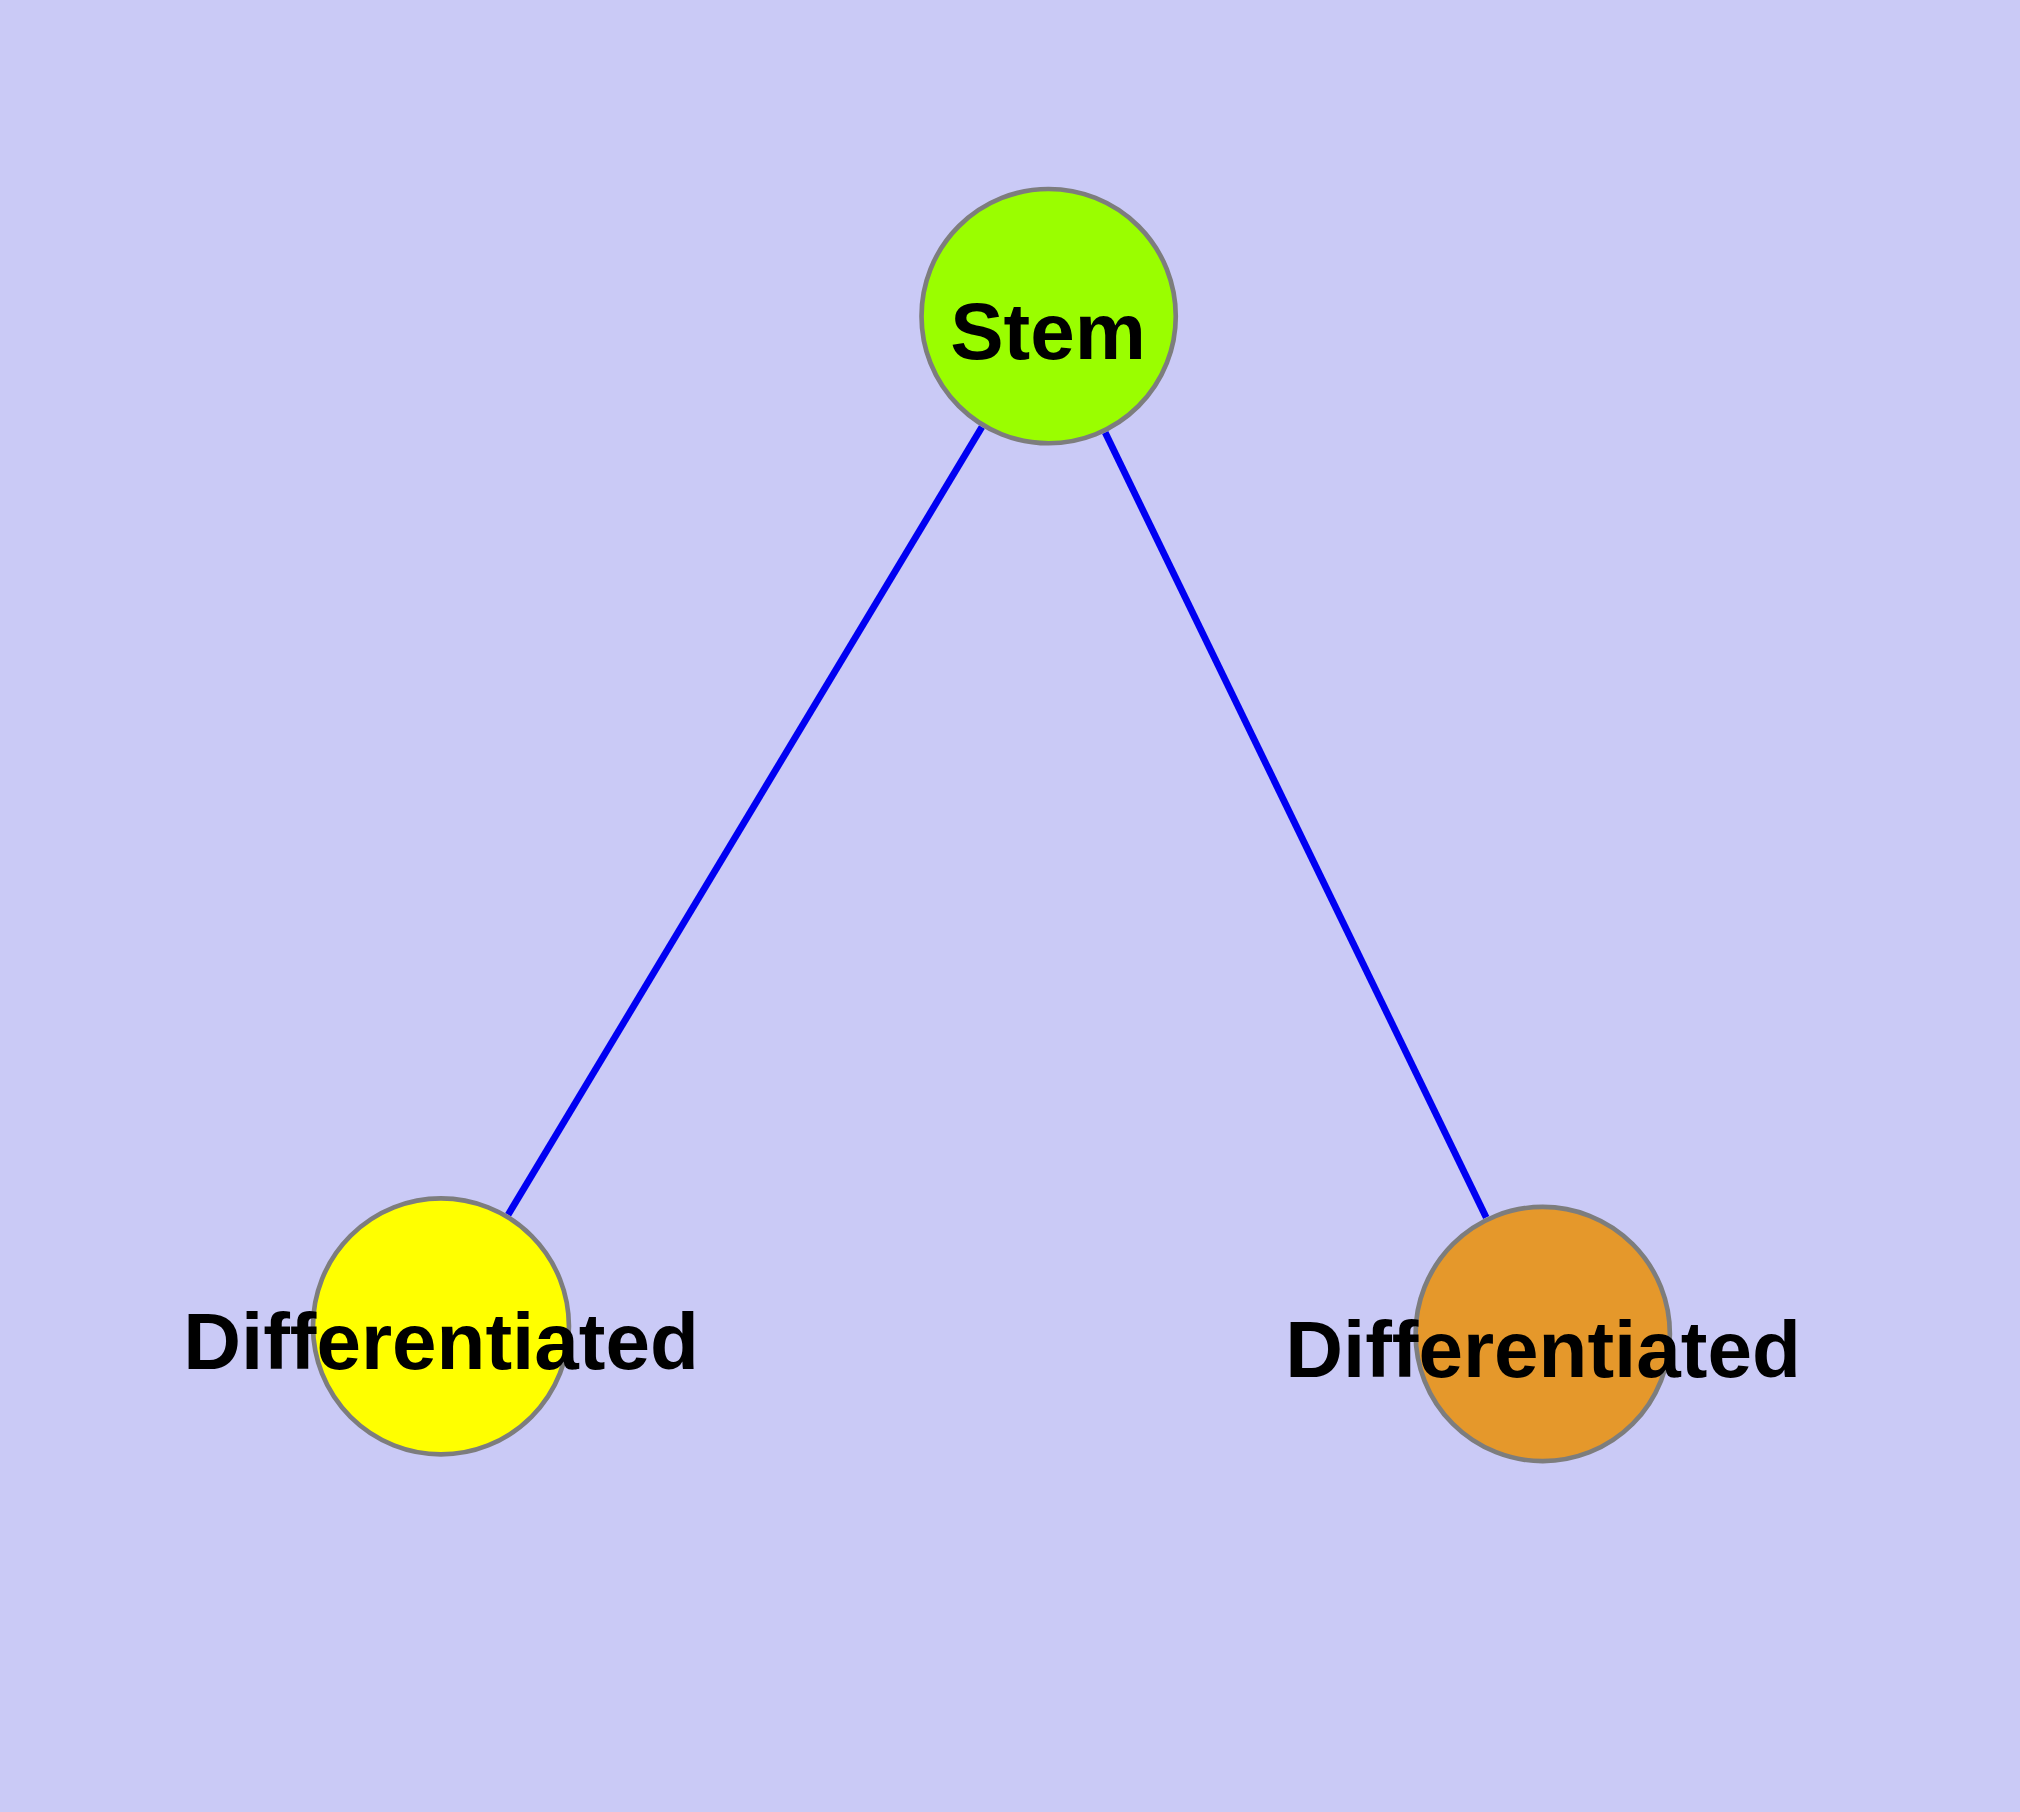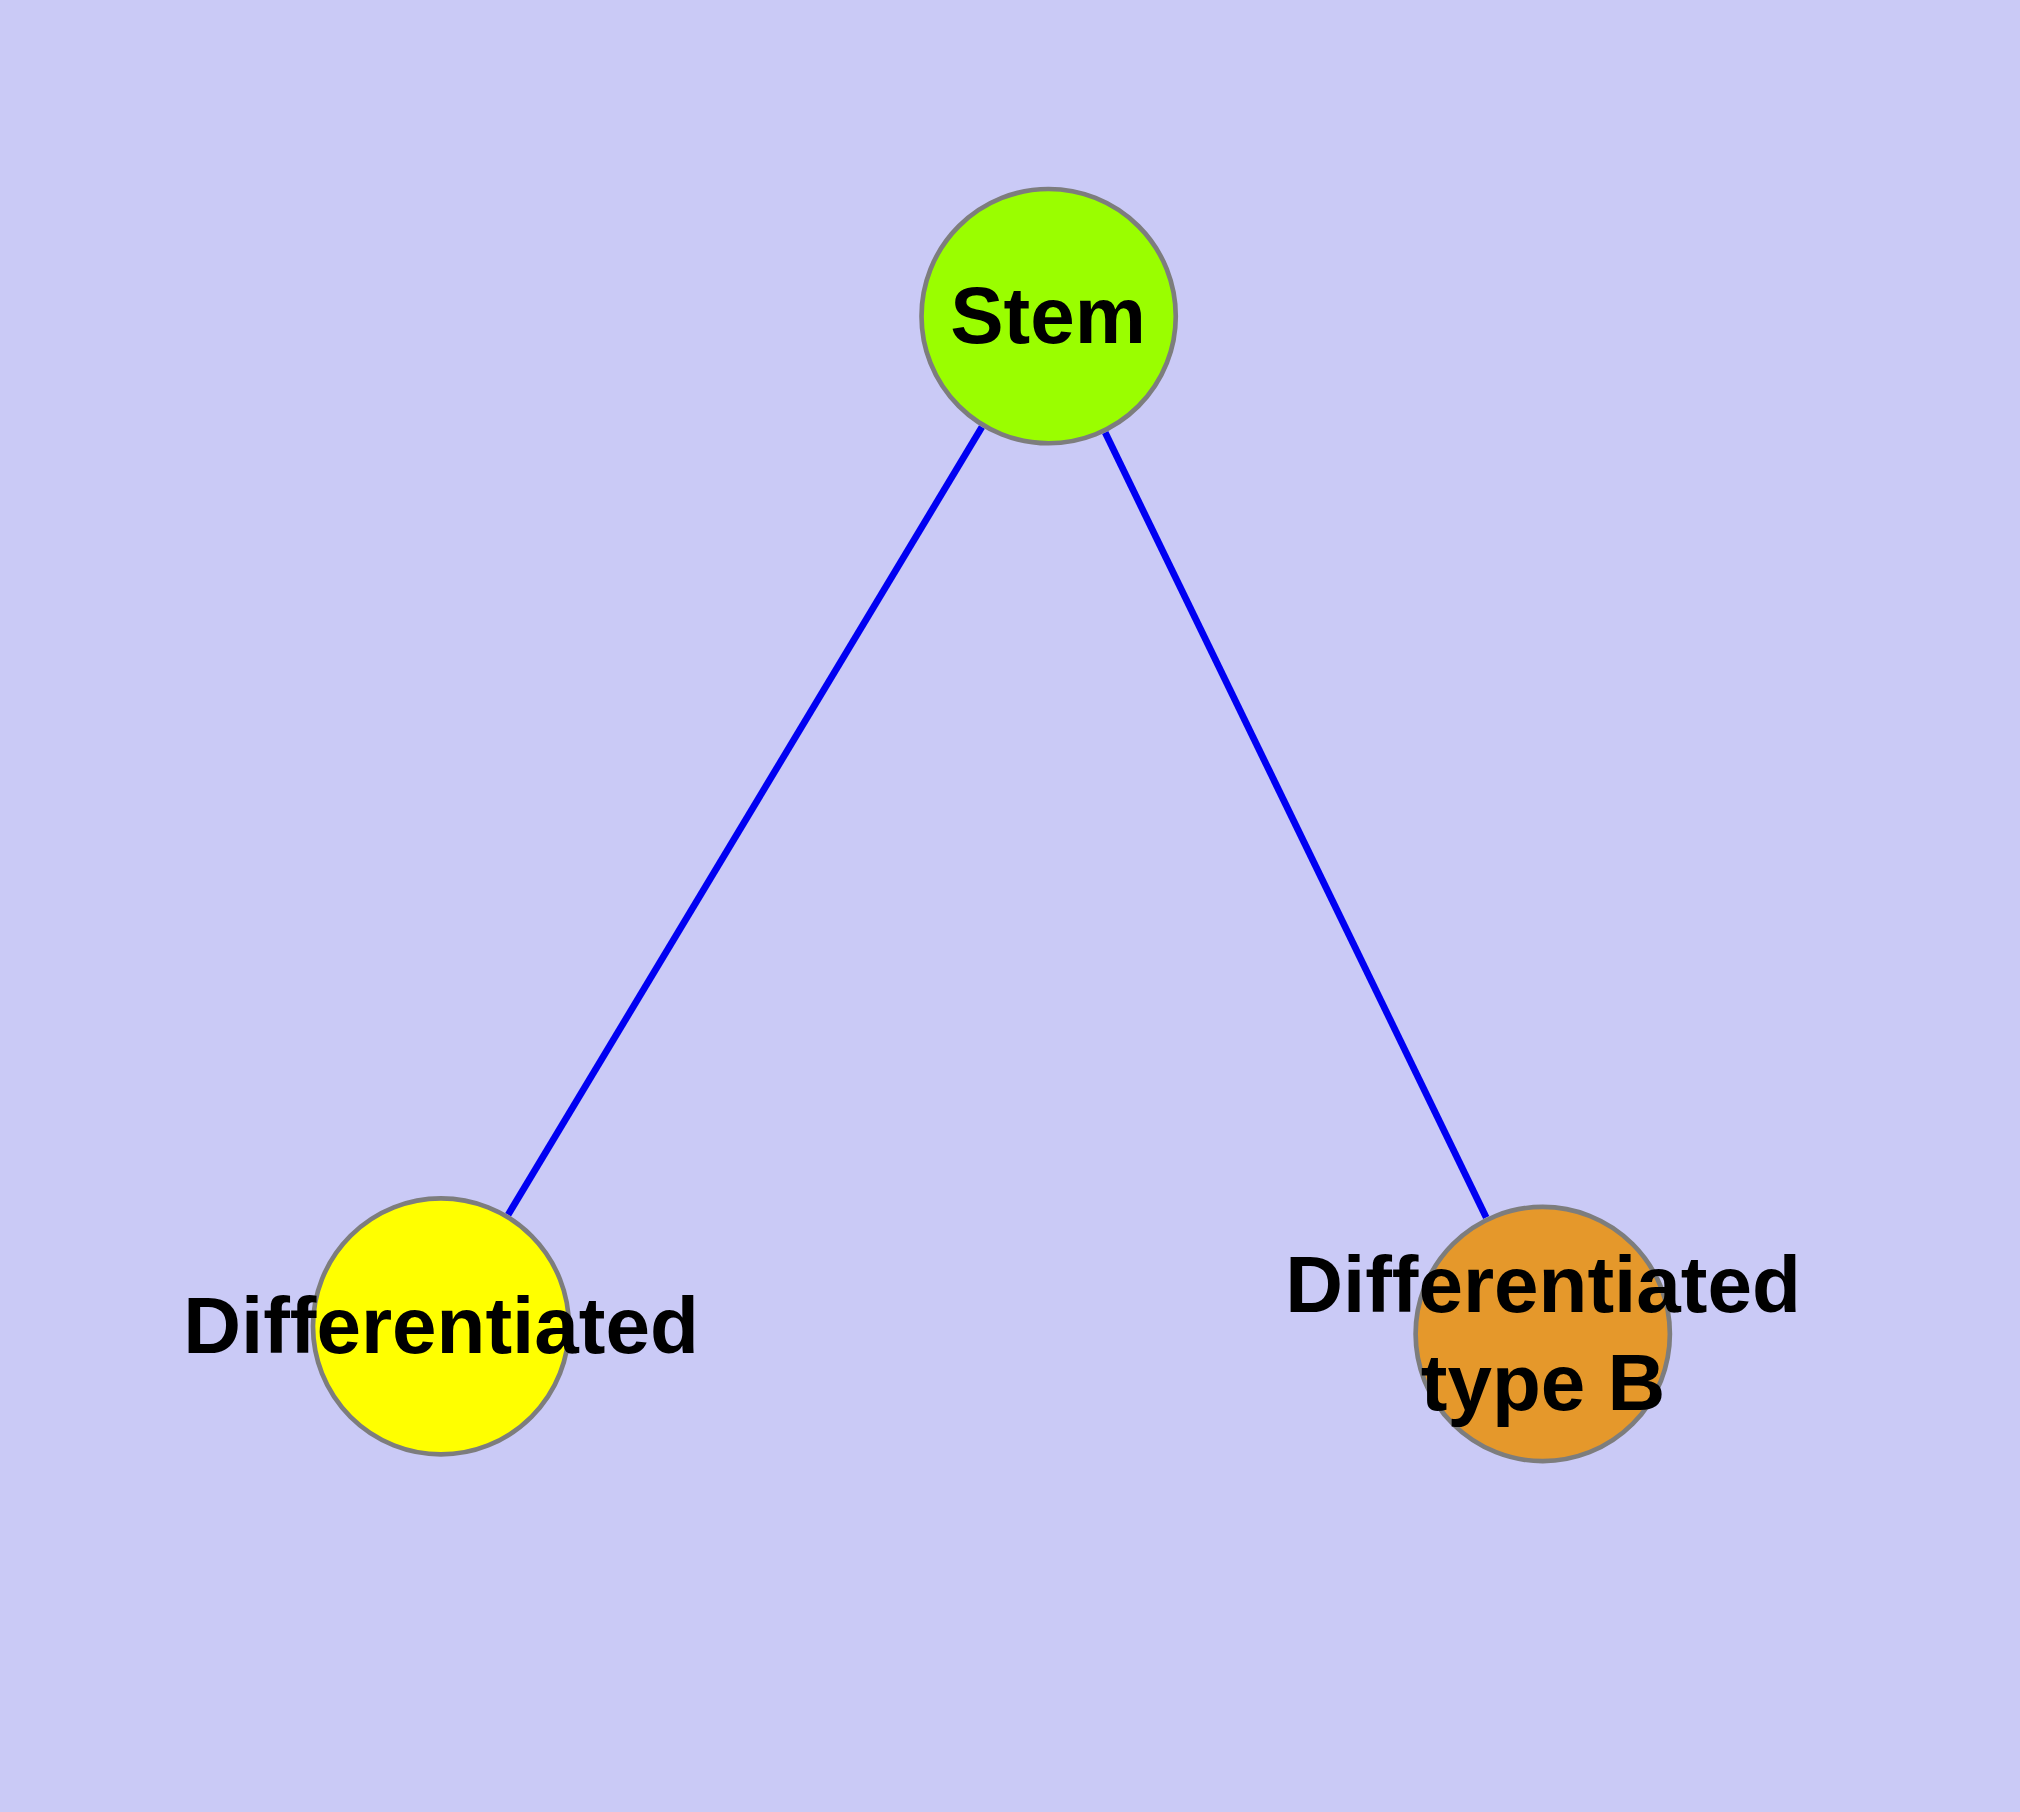--- a/index.html
+++ b/index.html
@@ -32,20 +32,21 @@
     position: absolute;
     transform: translate(-50%, -50%);
     font-weight: bold;
     text-align: center;
     line-height: 1.22;
     white-space: nowrap;
     pointer-events: none;
   }
   .node-label span {
     display: block;
+    margin-top: 32px;
   }
 </style>
 </head>
 <body style="background: rgb(202, 202, 246);">
 
 <div class="canvas">
 
   <svg class="graph" viewBox="0 0 2384 2138" xmlns="http://www.w3.org/2000/svg">
     <line class="edge" x1="1158.2654835962637" y1="503.89476088319884" x2="599.2499633196362" y2="1433.2483176052908" stroke="#0000f2" stroke-width="8"></line>
     <line class="edge" x1="1303.705337904184" y1="510.4152844304033" x2="1753.294662095816" y2="1436.5847155695967" stroke="#0000f2" stroke-width="8"></line>
@@ -57,17 +58,16 @@
   <div class="node-label" style="left: 1048px; top: 316px; color: rgb(0, 0, 0); font-size: 80px;">
     <span>Stem</span>
   </div>
 
   <div class="node-label" style="left: 441px; top: 1326px; color: rgb(0, 0, 0); font-size: 80px;">
     <span>Differentiated</span>
   </div>
 
   <div class="node-label" style="left: 1543px; top: 1334px; color: rgb(0, 0, 0); font-size: 80px;">
     <span>Differentiated</span>
-    <span>type B</span>
   </div>
 
 </div>
 
 
 </body></html>

